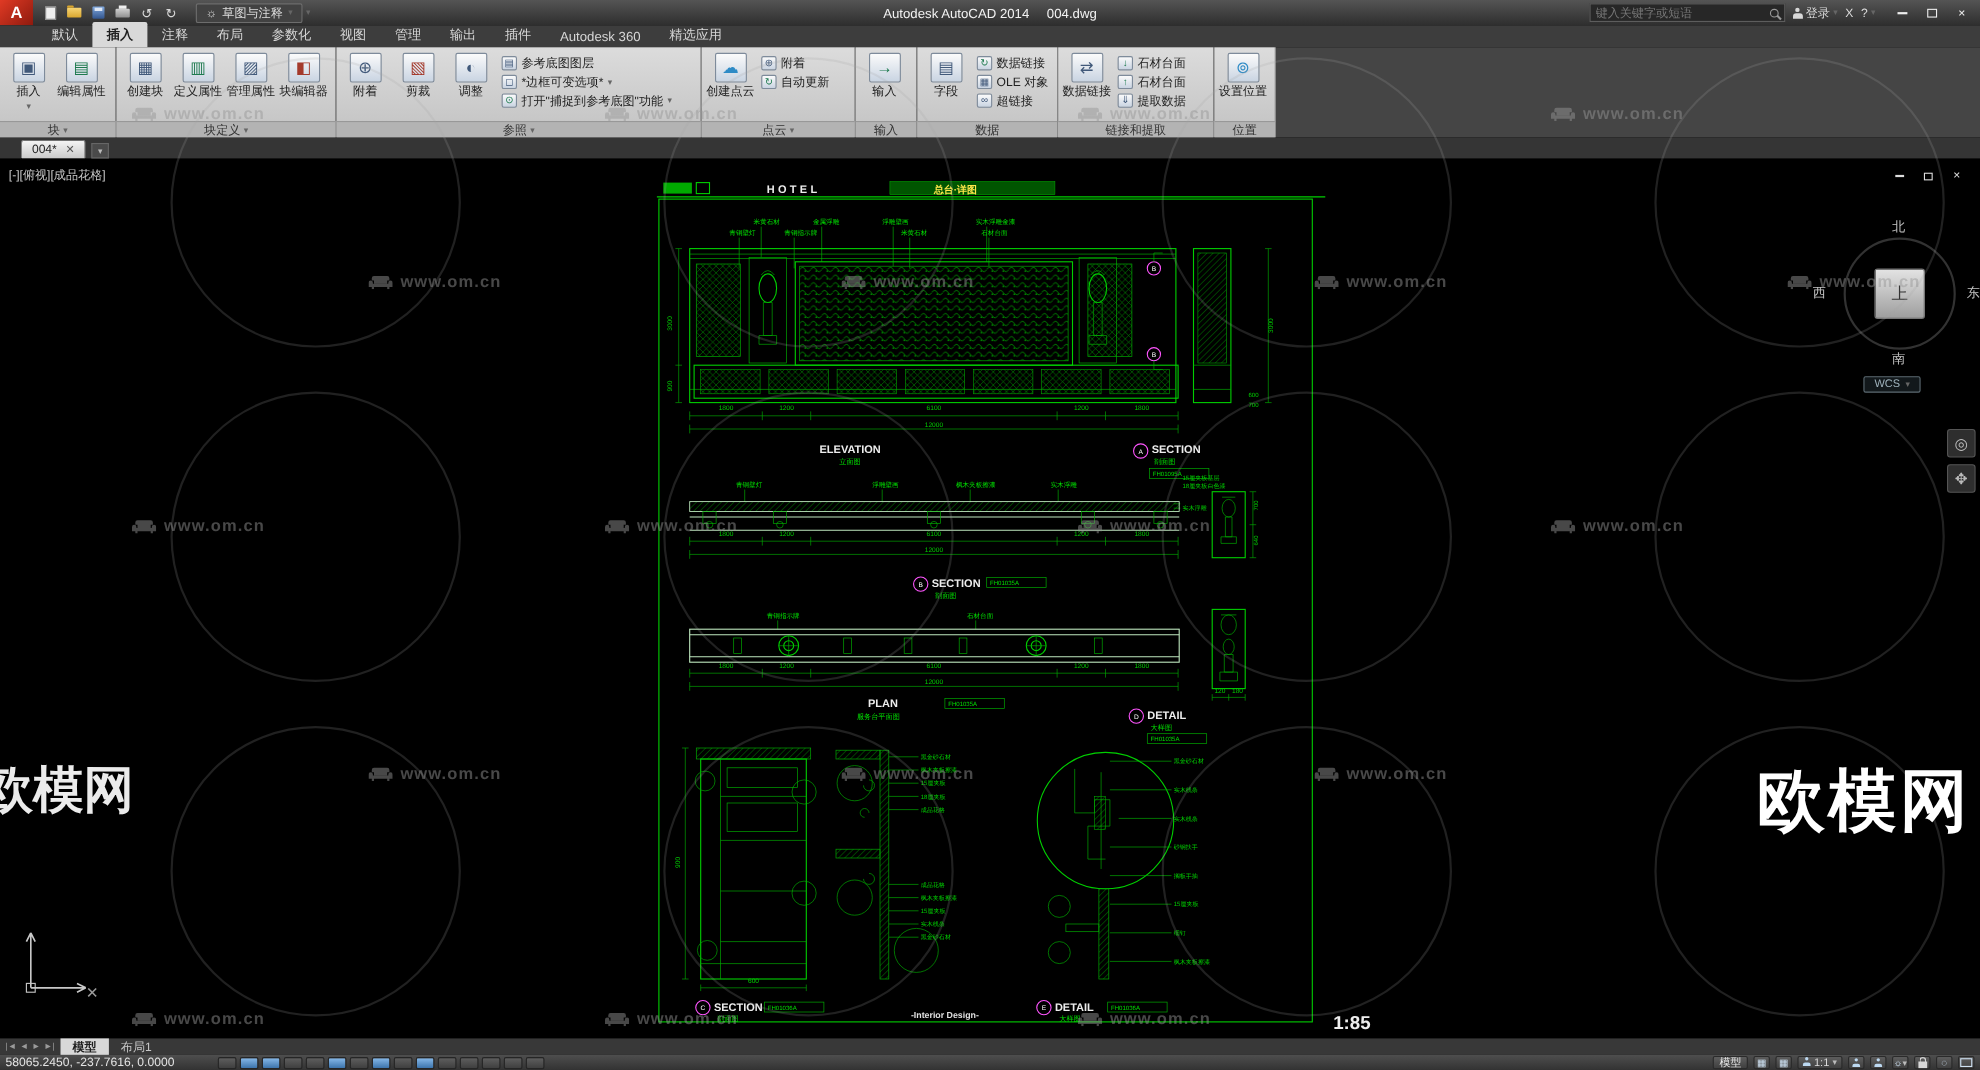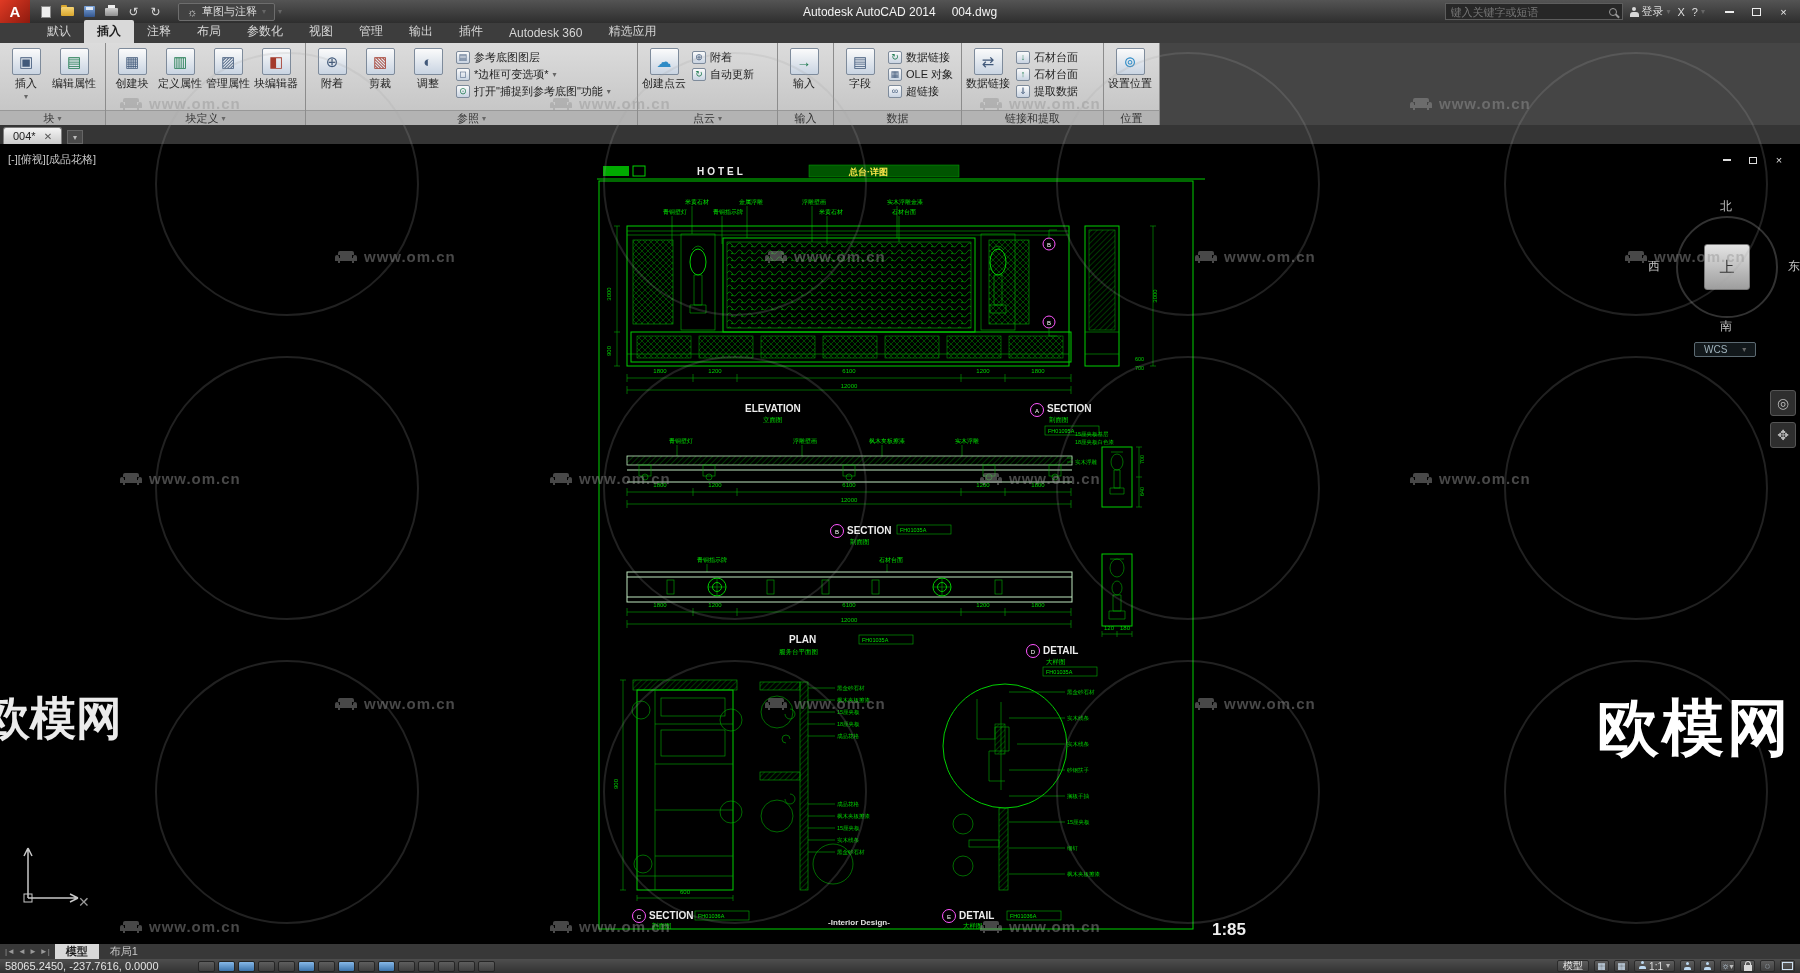--- a/index.html
+++ b/index.html
@@ -47,41 +47,41 @@
 .bigbtn{width:46px;display:flex;flex-direction:column;align-items:center;gap:2px;font-size:11px;color:#222;text-align:center;padding-top:2px;line-height:1.15}
 .bicon{width:29px;height:27px;flex:none}
 .smallrows{display:flex;flex-direction:column;gap:1px;padding-top:3px}
 .row-btn{display:flex;align-items:center;gap:4px;font-size:11px;color:#222;height:16px;padding:0 3px;white-space:nowrap}
 .sicon{width:14px;height:13px;flex:none;font-size:9px}
 .ic{background:linear-gradient(#fbfbfb,#c9d4e2);border:1px solid #7e8b9b;border-radius:2px;color:#41597a;display:flex;align-items:center;justify-content:center;font-size:15px}
 .sicon.ic{font-size:9px}
 .ic.teal{color:#1d7a4e}.ic.red{color:#a43a2c}.ic.cloud{color:#2e8bc6}
 
 
-.filetabs{position:absolute;top:125px;left:0;right:0;height:19px;background:#353535;display:flex;align-items:flex-end;padding-left:3px;z-index:5}
+.filetabs{position:absolute;top:125px;left:0;right:0;height:19px;background:#353535;display:flex;align-items:flex-end;padding-left:19px;z-index:5}
 .ftab{display:flex;align-items:center;gap:8px;background:linear-gradient(#f4f4f4,#cacaca);color:#222;font-size:11px;padding:2px 9px;border:1px solid #7f7f7f;border-bottom:none;border-radius:3px 3px 0 0}
 .ftab-close{color:#555;font-size:10px}
 .ftab-menu{width:16px;height:14px;margin-left:5px;background:#4a4a4a;border:1px solid #666;color:#bbb;font-size:8px;display:flex;align-items:center;justify-content:center}
 
 
 .canvas{position:absolute;top:144px;left:0;right:0;height:800px;background:#000}
 .vp-label{position:absolute;left:8px;top:8px;color:#c8c8c8;font-size:11px}
 .doc-ctl{position:absolute;right:14px;top:10px;display:flex;gap:12px;align-items:center}
 .doc-ctl .dbtn{color:#ddd;font-size:11px;display:flex;align-items:center;justify-content:center;width:14px;height:12px}
 .scaletext{position:absolute;left:1212px;top:776px;color:#eee;font-size:17px;font-weight:bold}
 
 
 .vcube{position:absolute;left:1648px;top:56px;width:150px;height:168px}
 .vc-ring{position:absolute;left:28px;top:16px;width:102px;height:102px;border:2px solid rgba(200,200,200,.25);border-radius:50%}
 .vc-cube{position:absolute;left:56px;top:44px;width:46px;height:46px;background:linear-gradient(#e3e3e3,#9e9e9e);border:1px solid #777;display:flex;align-items:center;justify-content:center;font-size:15px;color:#333;border-radius:3px}
 .vc-n{position:absolute;left:72px;top:-2px;color:#c4c4c4;font-size:12px}
 .vc-s{position:absolute;left:72px;top:118px;color:#c4c4c4;font-size:12px}
 .vc-w{position:absolute;left:0px;top:58px;color:#c4c4c4;font-size:12px}
 .vc-e{position:absolute;right:-2px;top:58px;color:#c4c4c4;font-size:12px}
-.wcs{position:absolute;left:46px;top:142px;border:1px solid #5c6a72;color:#9fb2bc;background:rgba(30,40,45,.6);font-size:10px;padding:1px 9px;border-radius:2px;display:flex;gap:15px;align-items:center}
+.wcs{position:absolute;left:46px;top:142px;border:1px solid #5c6a72;color:#9fb2bc;background:rgba(30,40,45,.6);font-size:10px;padding:1px 9px;border-radius:2px;display:flex;gap:5px;align-items:center}
 
 
 .navbar{position:absolute;right:4px;top:246px;display:flex;flex-direction:column;gap:6px}
 .nav-btn{width:26px;height:26px;background:#2e2e2e;border:1px solid #555;border-radius:3px;color:#bbb;display:flex;align-items:center;justify-content:center;font-size:14px}
 
 
 .ucs{position:absolute;left:12px;top:688px}
 .xhair{position:absolute;left:78px;top:750px;color:#9a9a9a;font-size:14px}
 
 

